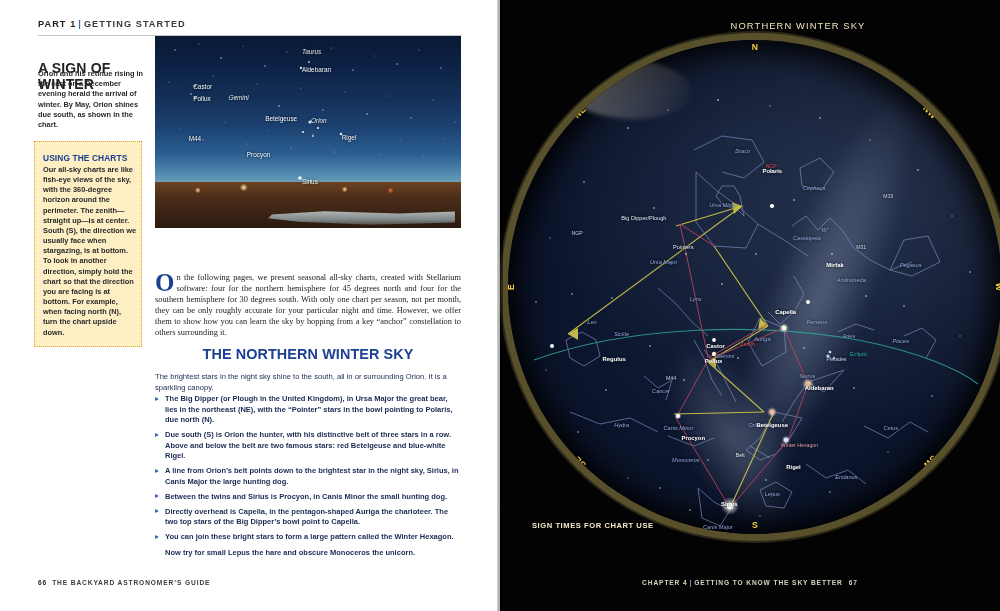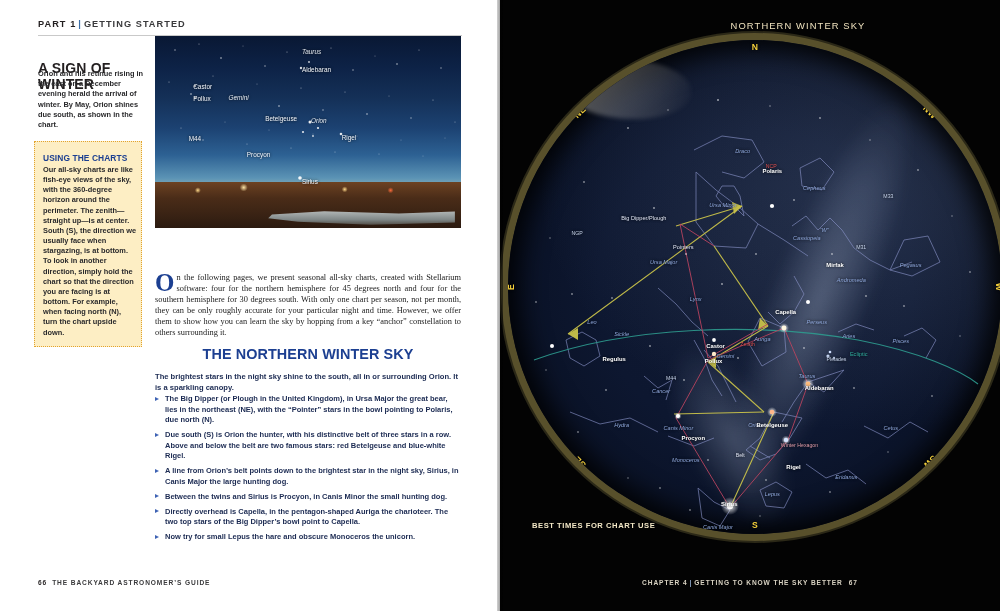--- a/index.html
+++ b/index.html
@@ -97,21 +97,21 @@
     float:left;font-size:25px;line-height:19px;font-weight:bold;
     color:#1c3f91;margin:1px 2px 0 0;
     font-family:"Liberation Serif","DejaVu Serif",serif;
   }
   .h-sub{
     position:absolute;left:155px;top:346px;width:306px;text-align:center;
     font-size:14.4px;font-weight:bold;letter-spacing:.1px;color:#1c3f91;
   }
   .lede{
     position:absolute;left:155px;top:372px;width:306px;
-    font-size:7.6px;line-height:10.6px;color:#1b2a52;font-weight:bold;
+    font-size:7.6px;line-height:10.6px;color:#1b2a52;font-weight:normal;
   }
   .bullets{
     position:absolute;left:155px;top:394px;width:306px;
     margin:0;padding:0;list-style:none;
   }
   .bullets li{
     position:relative;padding-left:10px;margin-bottom:4.6px;
     font-size:7.5px;line-height:10.5px;color:#1b2a52;font-weight:bold;
   }
   .bullets li .bul{
@@ -316,21 +316,21 @@
     <div class="h-sub">THE NORTHERN WINTER SKY</div>
     <div class="dotrule gold"></div>
 
     <div class="lede">The brightest stars in the night sky shine to the south, all in or surrounding Orion. It is a sparkling canopy.</div>
     <ul class="bullets" id="bullet-list">
         <li><span class="bul"></span><span>The Big Dipper (or Plough in the United Kingdom), in Ursa Major the great bear, lies in the northeast (NE), with the “Pointer” stars in the bowl pointing to Polaris, due north (N).</span></li>
         <li><span class="bul"></span><span>Due south (S) is Orion the hunter, with his distinctive belt of three stars in a row. Above and below the belt are two famous stars: red Betelgeuse and blue-white Rigel.</span></li>
         <li><span class="bul"></span><span>A line from Orion’s belt points down to the brightest star in the night sky, Sirius, in Canis Major the large hunting dog.</span></li>
         <li><span class="bul"></span><span>Between the twins and Sirius is Procyon, in Canis Minor the small hunting dog.</span></li>
         <li><span class="bul"></span><span>Directly overhead is Capella, in the pentagon-shaped Auriga the charioteer. The two top stars of the Big Dipper’s bowl point to Capella.</span></li>
-        <li><span class="bul"></span></li>
+        <li><span class="bul"></span><span>You can join these bright stars to form a large pattern called the Winter Hexagon.</span></li>
         <li><span>Now try for small Lepus the hare and obscure Monoceros the unicorn.</span></li>
       </ul>
 
     <div class="foot-left">
       <span class="pg">66</span><span>THE BACKYARD ASTRONOMER’S GUIDE</span>
     </div>
   </div>
 
   <div class="page-right">
 
@@ -554,17 +554,17 @@
           <div class="cmp" style="left: 85.5%; top: 14.5%; transform: translate(-50%, -50%) rotate(45deg);">NW</div>
         </div>
     </div>
 
     <div class="foot-right">
       <span>CHAPTER 4</span><span class="fsep">|</span><span>GETTING TO KNOW THE SKY BETTER</span><span style="padding-left:6px">67</span>
     </div>
   </div>
 
   <div class="best-times">
-    <div class="bt-title">BEST TIMES FOR CHART USE</div>
+    <div class="bt-title">SIGN TIMES FOR CHART USE</div>
   </div>
 
   <div class="gutter"></div>
 </div>
 
 </body></html>

